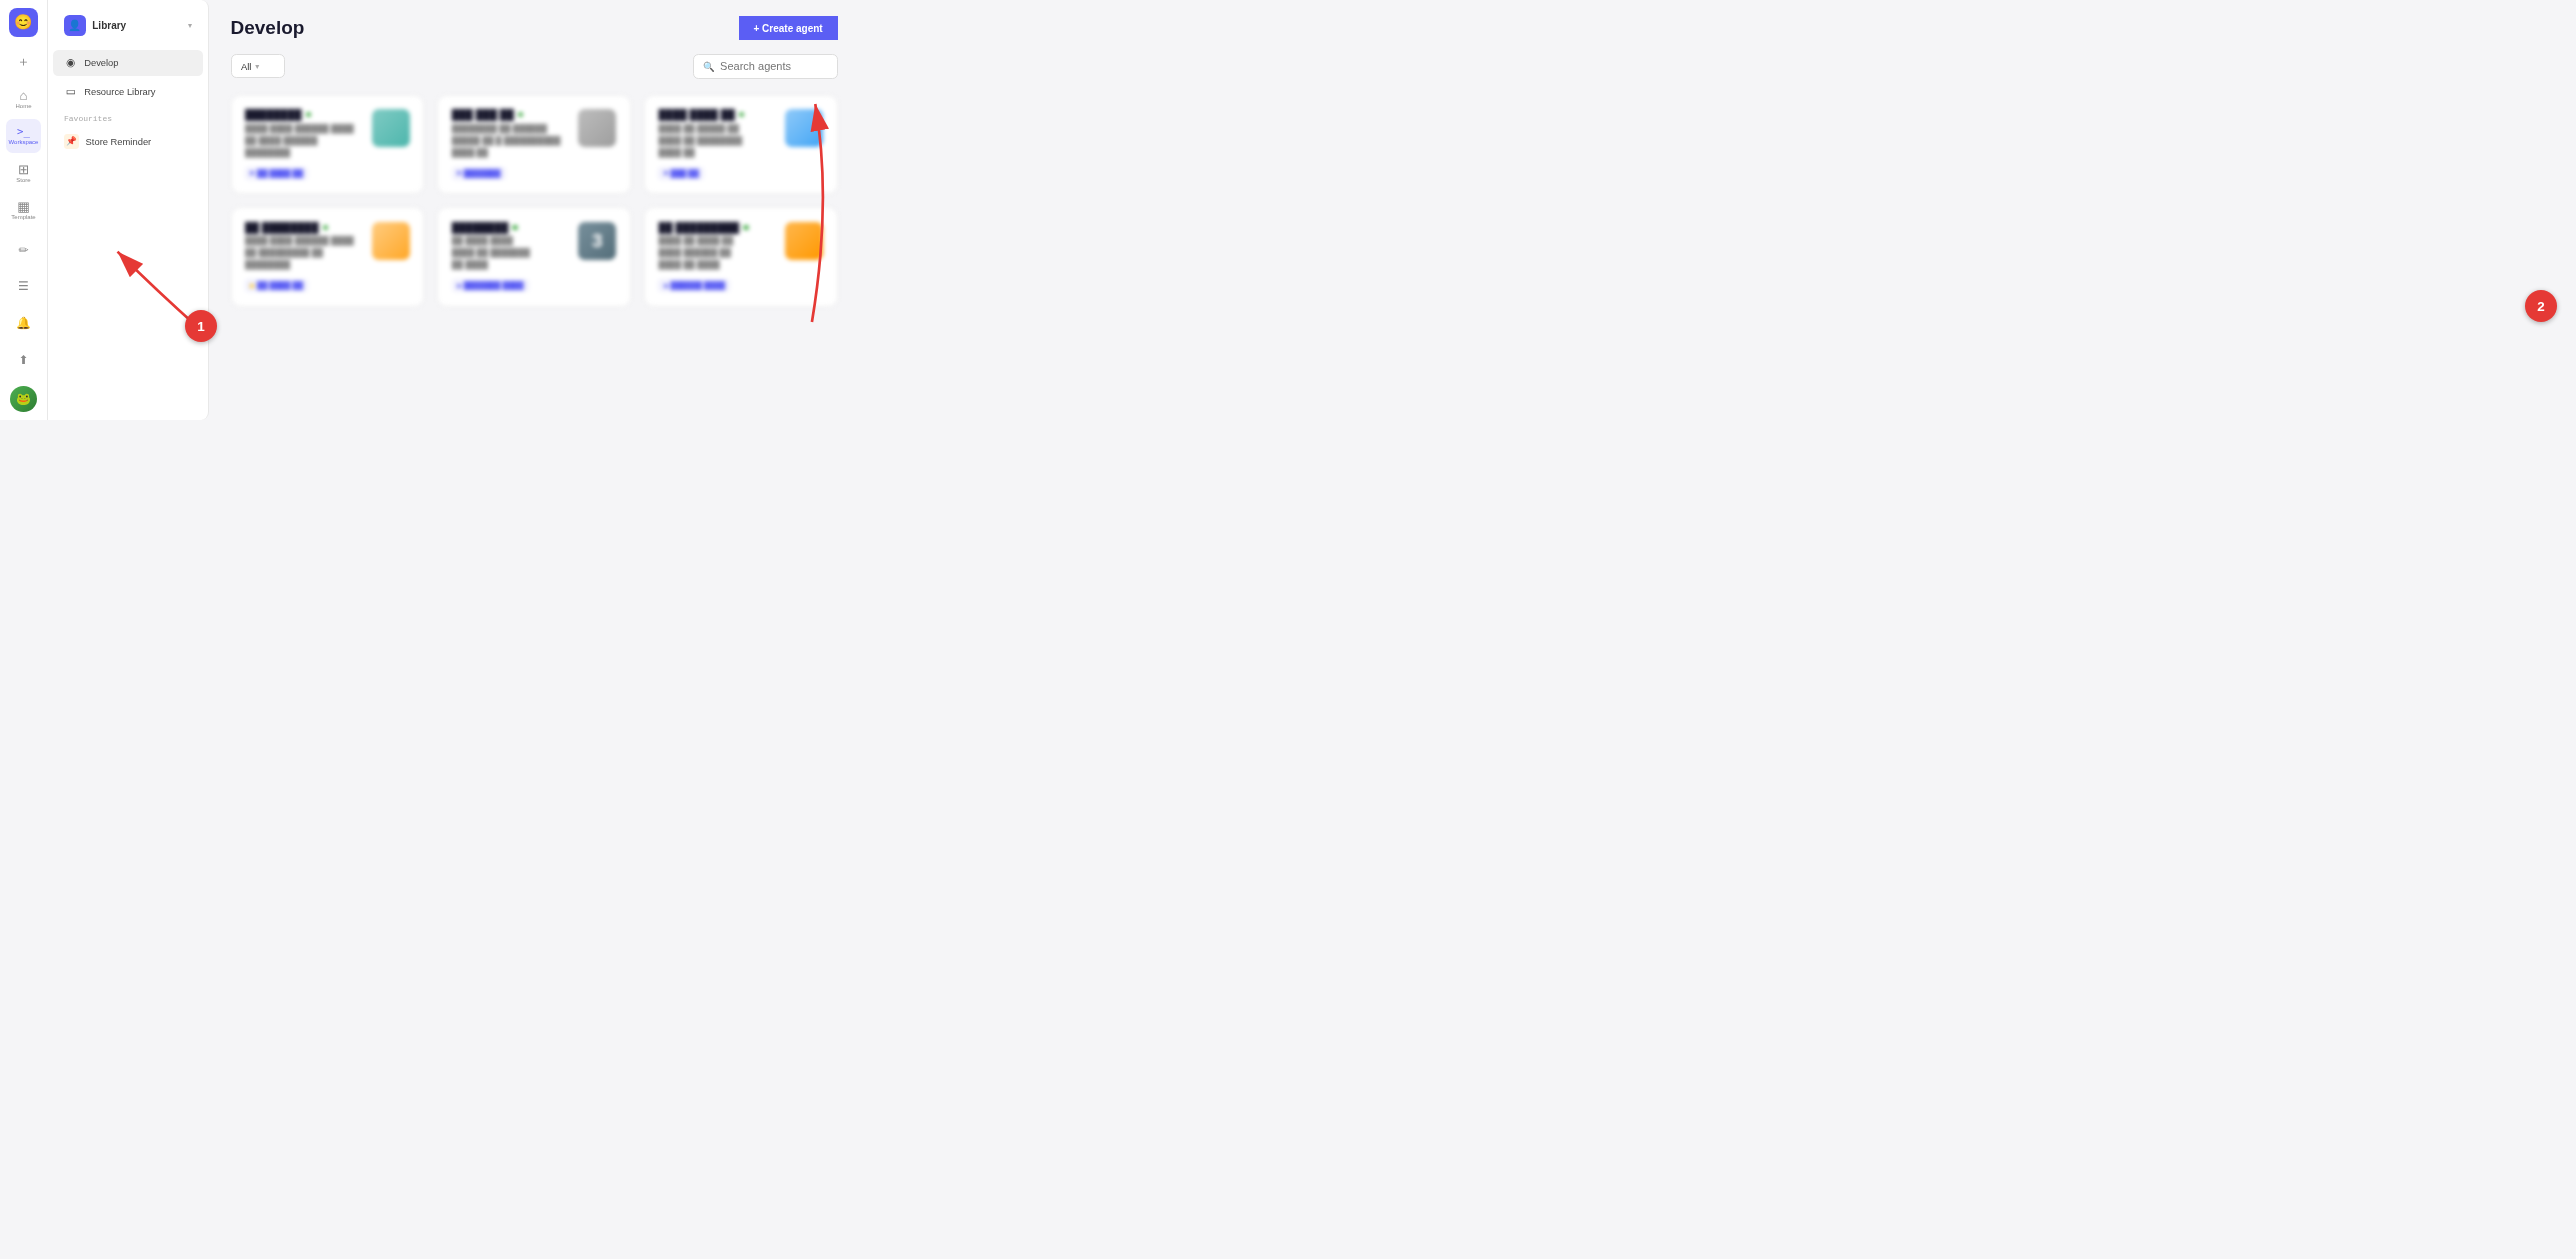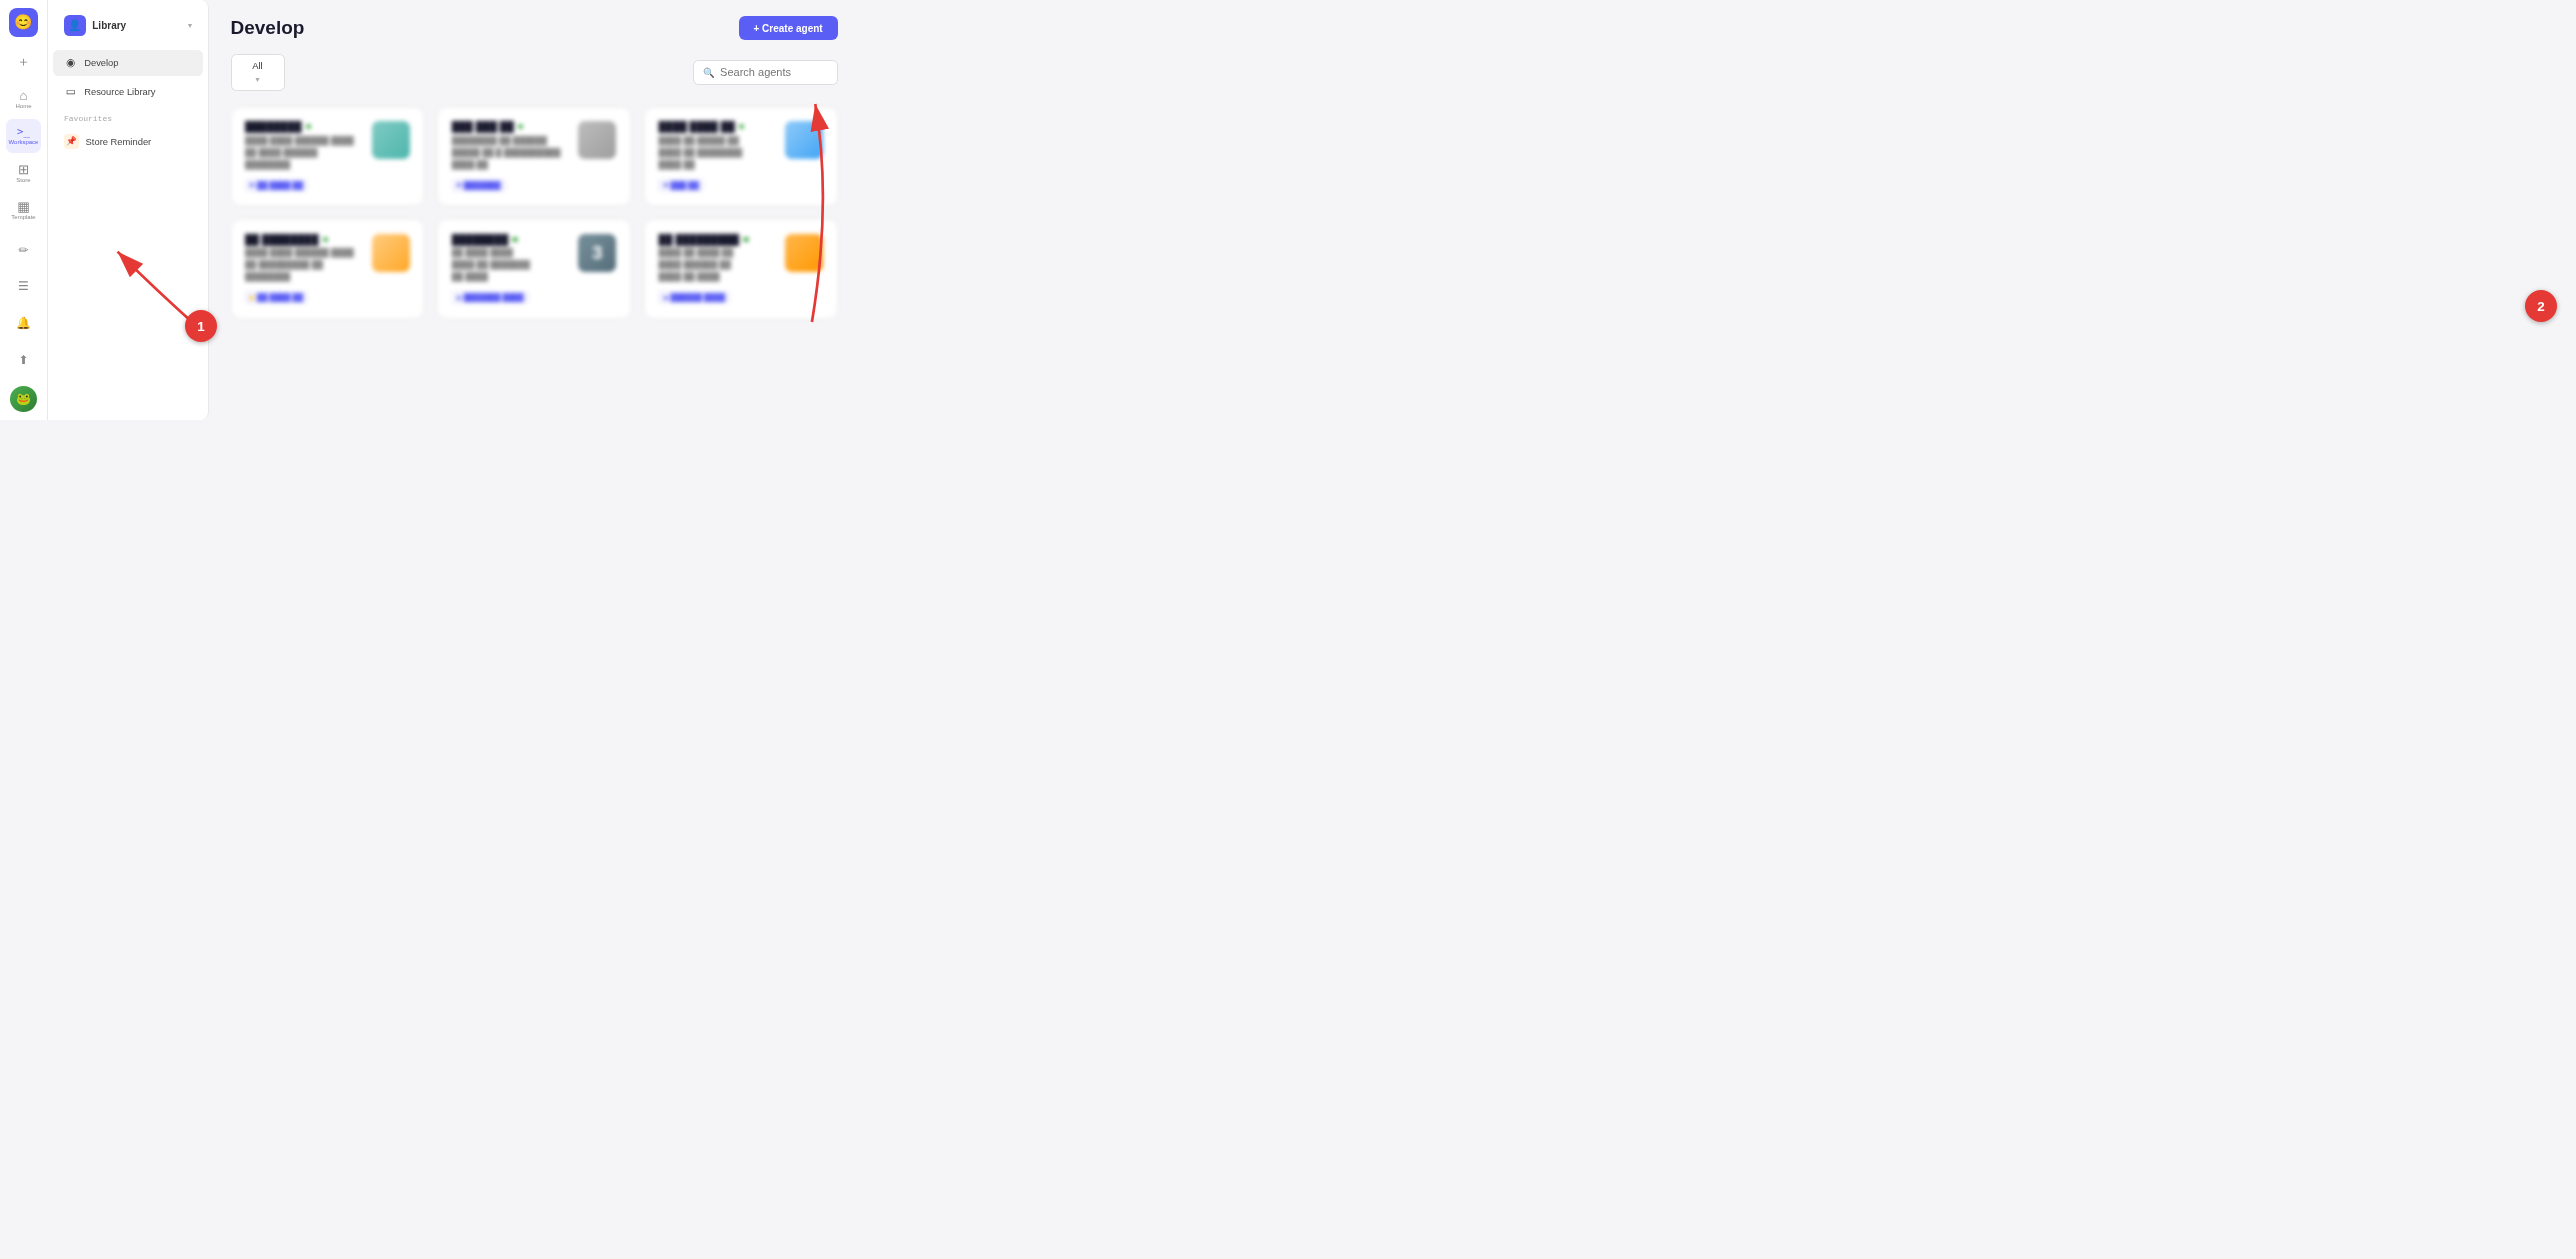--- a/index.html
+++ b/index.html
@@ -199,21 +199,21 @@
     .page-title {
       font-size: 19px;
       font-weight: 700;
       color: #1a1a2e;
     }
 
     .create-agent-btn {
       background: #5b5ef4;
       color: white;
       border: none;
-      border-radius: 6px;
+      border-radius: 0;
       padding: 6.7px 14.8px;
       font-size: 10px;
       font-weight: 600;
       cursor: pointer;
       display: flex;
       align-items: center;
       gap: 4px;
     }
 
     
@@ -229,21 +229,20 @@
       align-items: center;
       gap: 4px;
       padding: 5.4px 9.4px;
       background: #fff;
       border: 0.7px solid #ddd;
       border-radius: 5.4px;
       font-size: 9.4px;
       color: #333;
       cursor: pointer;
       min-width: 54px;
-      flex-direction: column;
     }
 
     .filter-chevron { color: #aaa; font-size: 8px; }
 
     .search-box {
       margin-left: auto;
       display: flex;
       align-items: center;
       gap: 5.4px;
       background: #fff;

